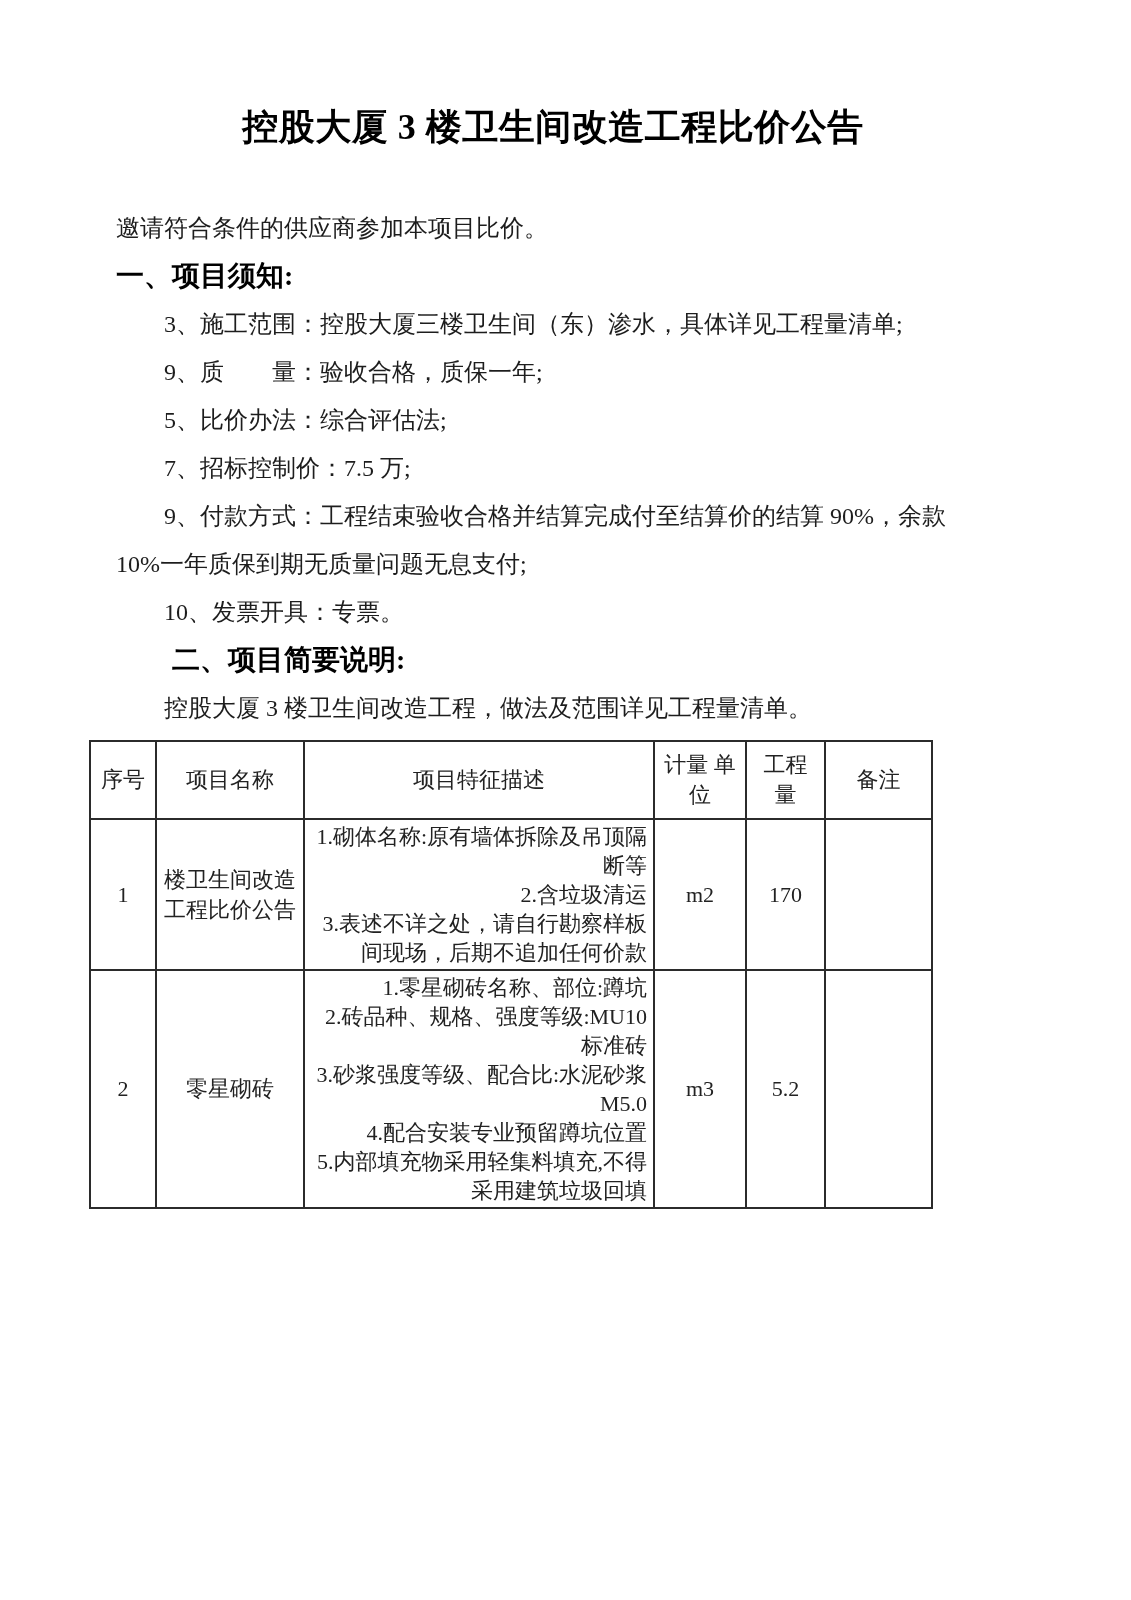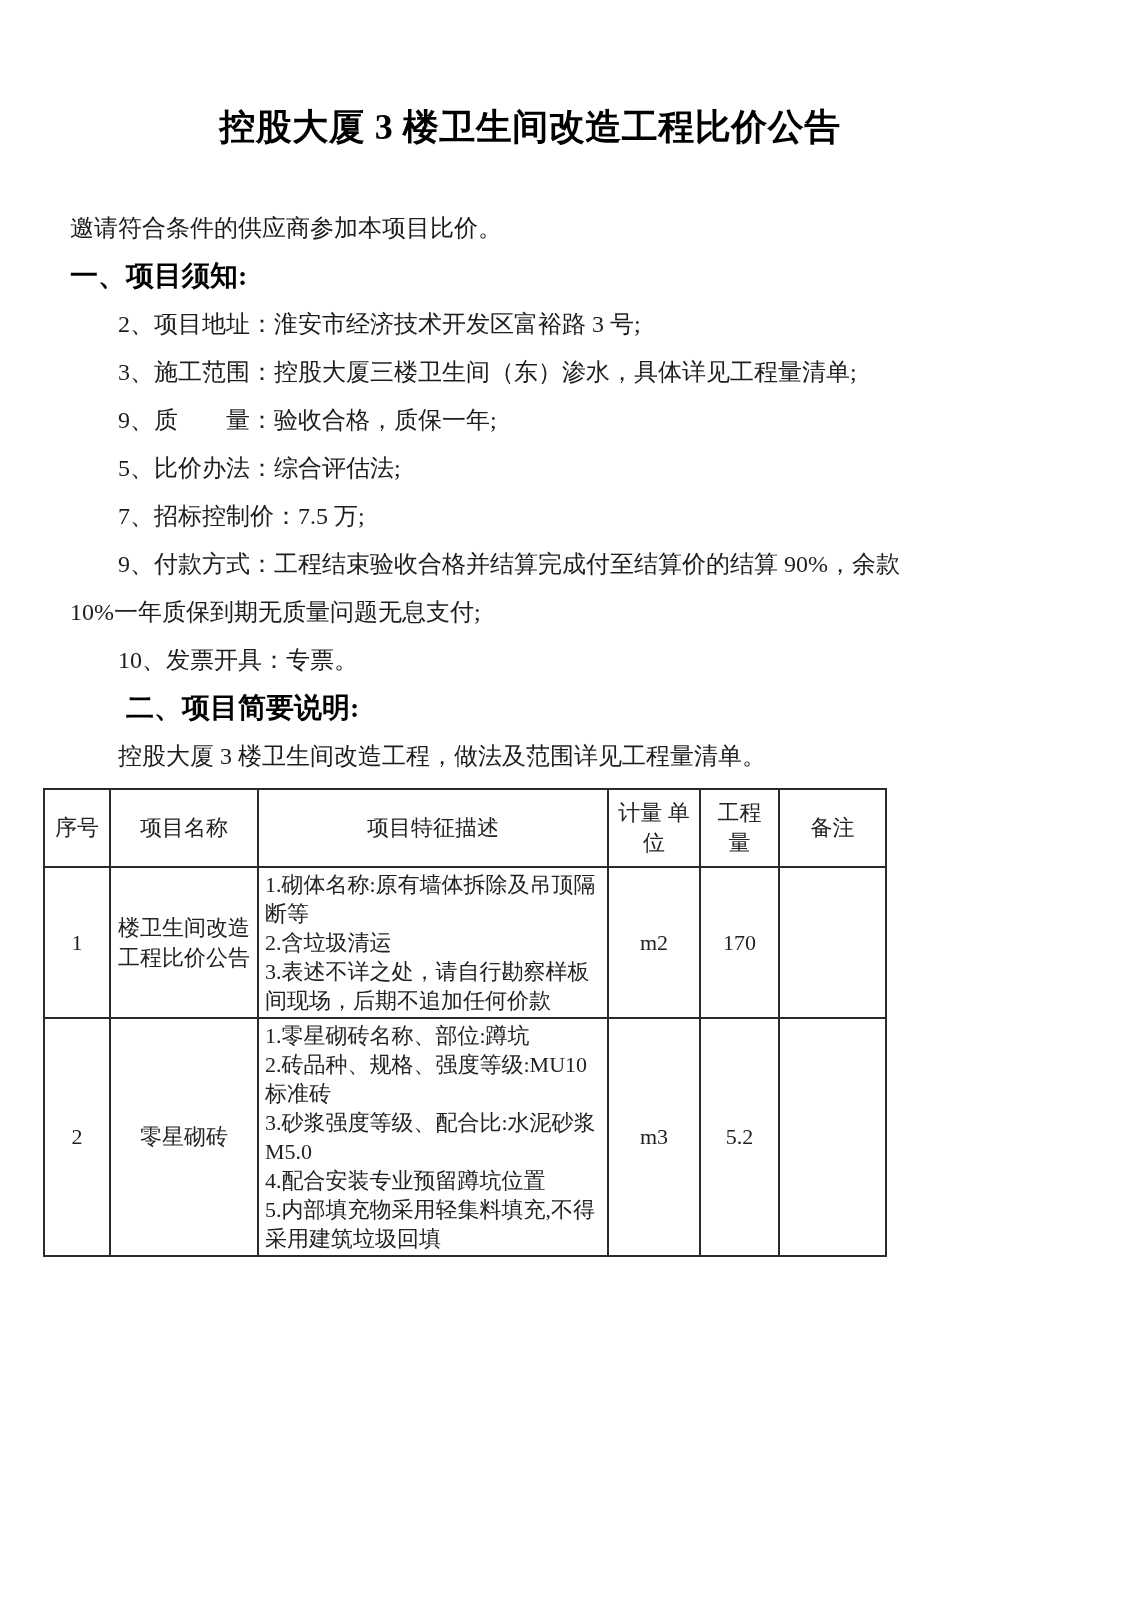--- a/index.html
+++ b/index.html
@@ -8,21 +8,21 @@
     width: 1131px;
     height: 1600px;
     background: #ffffff;
     color: #161616;
     font-family: "Liberation Serif", "DejaVu Serif", serif;
     overflow: hidden;
   }
   .doc {
     width: 1131px;
     height: 1600px;
-    padding: 104px 141px 0 70px;
+    padding: 104px 141px 0 116px;
   }
   .title {
     margin: 0 0 54px 0;
     font-size: 36px;
     line-height: 46px;
     font-weight: 700;
     letter-spacing: 0.5px;
     text-align: center;
     color: #000;
   }
@@ -60,35 +60,34 @@
   .row-header { height: 78px; }
   .row-item1  { height: 120px; }
   .row-item2  { height: 176px; }
   .desc {
     text-align: left;
     padding: 4px 8px;
   }
   .feat {
     font-size: 22px;
     line-height: 29px;
-    text-align: left;
+    text-align: right;
   }
 </style>
 </head>
 <body>
 
 <div class="doc">
 
   <h1 class="title">控股大厦 3 楼卫生间改造工程比价公告</h1>
 
   <p class="line">邀请符合条件的供应商参加本项目比价。</p>
 
   <p class="heading">一、项目须知:</p>
 
-  <p class="line indent">2、项目地址：淮安市经济技术开发区富裕路 3 号;</p>
   <p class="line indent">3、施工范围：控股大厦三楼卫生间（东）渗水，具体详见工程量清单;</p>
   <p class="line indent">9、质　　量：验收合格，质保一年;</p>
   <p class="line indent">5、比价办法：综合评估法;</p>
   <p class="line indent">7、招标控制价：7.5 万;</p>
   <p class="line indent">9、付款方式：工程结束验收合格并结算完成付至结算价的结算 90%，余款</p>
   <p class="line">10%一年质保到期无质量问题无息支付;</p>
   <p class="line indent">10、发票开具：专票。</p>
 
   <p class="heading indent">二、项目简要说明:</p>
 

